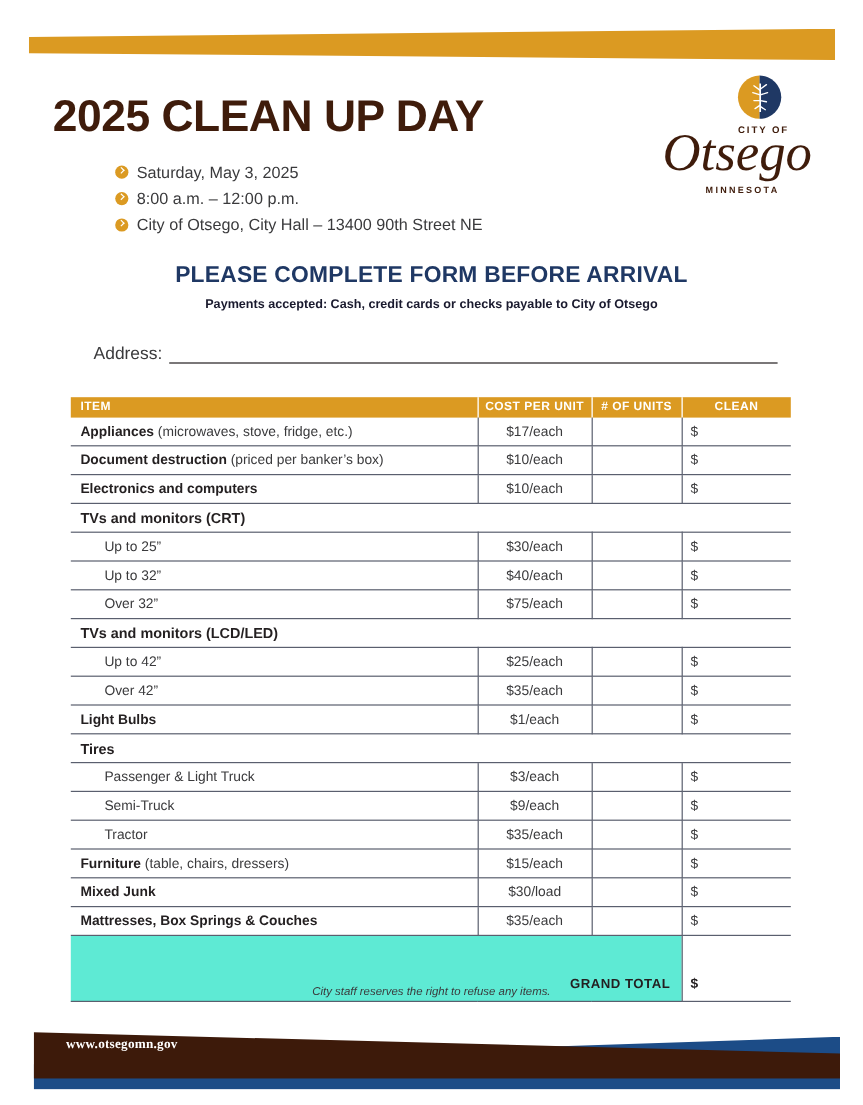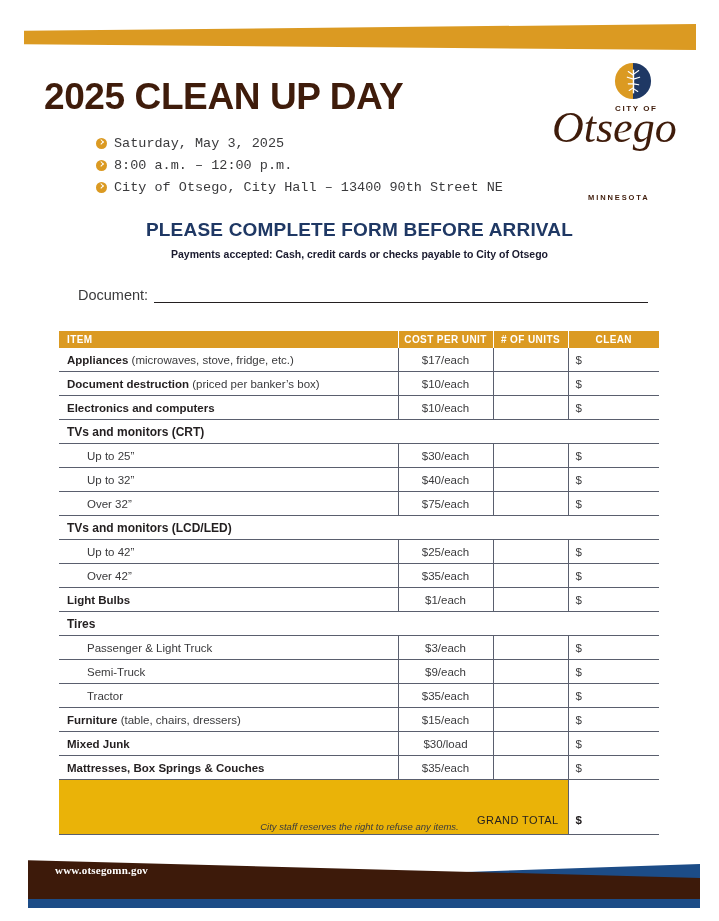--- a/index.html
+++ b/index.html
@@ -47,21 +47,20 @@
   .details {
     position: absolute;
     left: 96px; top: 133px;
     width: 460px;
   }
   .detail-row {
     display: flex;
     align-items: center;
     height: 20px;
     margin-bottom: 2px;
-    font-family: Liberation Mono, monospace;
   }
   .bullet {
     width: 11px; height: 11px;
     border-radius: 50%;
     background: #DB9A22;
     flex: 0 0 auto;
     margin-right: 7px;
     position: relative;
   }
   .bullet::after {
@@ -107,21 +106,20 @@
     color: #3F1C0B;
     line-height: 1;
   }
   .logo-minnesota {
     position: absolute;
     left: 36px; top: 92px;
     font-size: 7.5px;
     font-weight: bold;
     letter-spacing: 1.9px;
     color: #3F1C0B;
-    margin-top: 39px;
   }
 
   
   .banner-head {
     position: absolute;
     left: 0; top: 219px;
     width: 719px;
     text-align: center;
     font-size: 19px;
     font-weight: bold;
@@ -233,25 +231,25 @@
     font-weight: bold;
   }
 
   .bold-name { font-weight: bold; color: #231f20; }
 
   tbody tr.total-row td {
     height: 46px;
     border-bottom: 1.1px solid #5a5f6e;
   }
   tbody tr.total-row td.grand-label {
-    background: #eab308;
+    background: #5eead4;
     text-align: right;
     padding-right: 9px;
     font-size: 11px;
-    font-weight: normal;
+    font-weight: bold;
     letter-spacing: 0.4px;
     color: #231f20;
     border-right: 1.4px solid #5a5f6e;
     vertical-align: bottom;
     padding-bottom: 8px;
     padding-left: 44px;
   }
   tbody tr.total-row td.grand-value {
     padding-left: 7px;
     font-size: 11.5px;
@@ -337,21 +335,21 @@
   </svg>
   <div class="logo-cityof">CITY OF</div>
   <div class="logo-otsego">Otsego</div>
   <div class="logo-minnesota">MINNESOTA</div>
 </div>
 
 <div class="banner-head">PLEASE COMPLETE FORM BEFORE ARRIVAL</div>
 <div class="banner-sub">Payments accepted: Cash, credit cards or checks payable to City of Otsego</div>
 
 <div class="address-row">
-  <span class="address-label">Document:</span>
+  <span class="address-label">Address:</span>
   <span class="address-line"></span>
 </div>
 
 <div class="sheet">
   <table class="items">
     <colgroup>
       <col class="c-item">
         <col class="c-cost">
         <col class="c-units">
         <col class="c-total">

